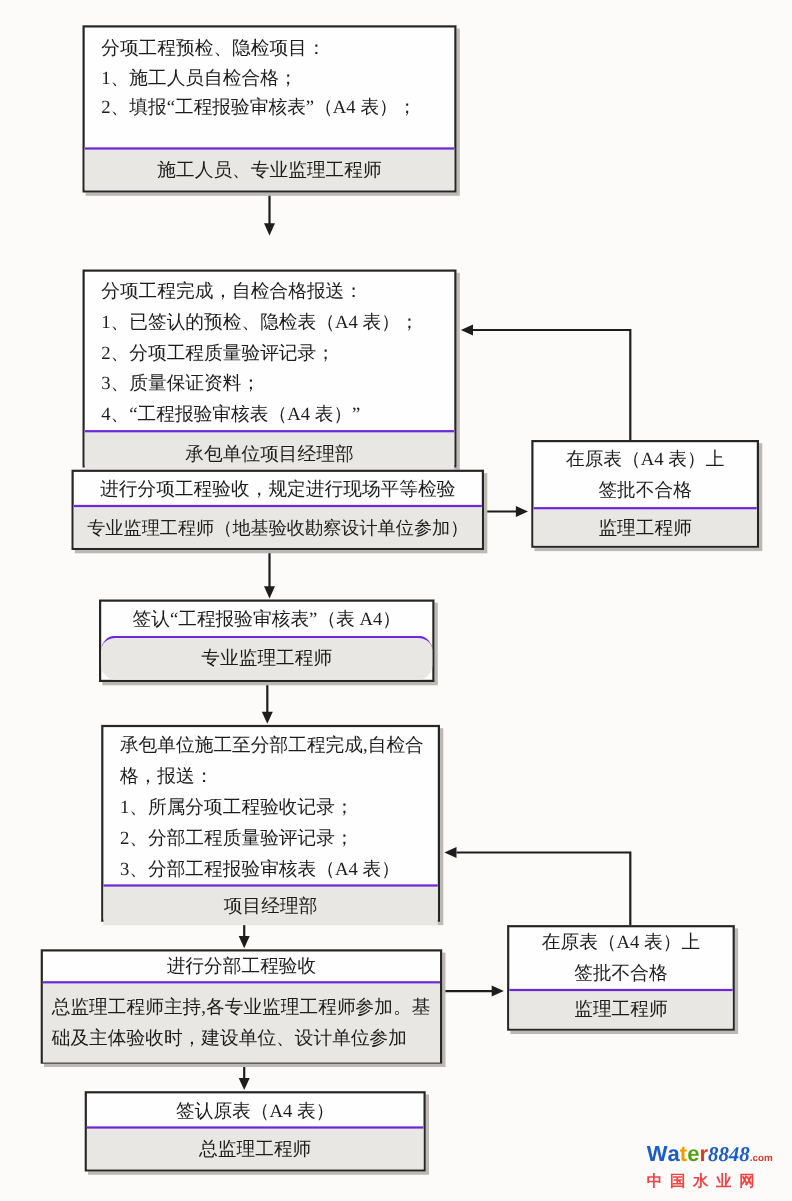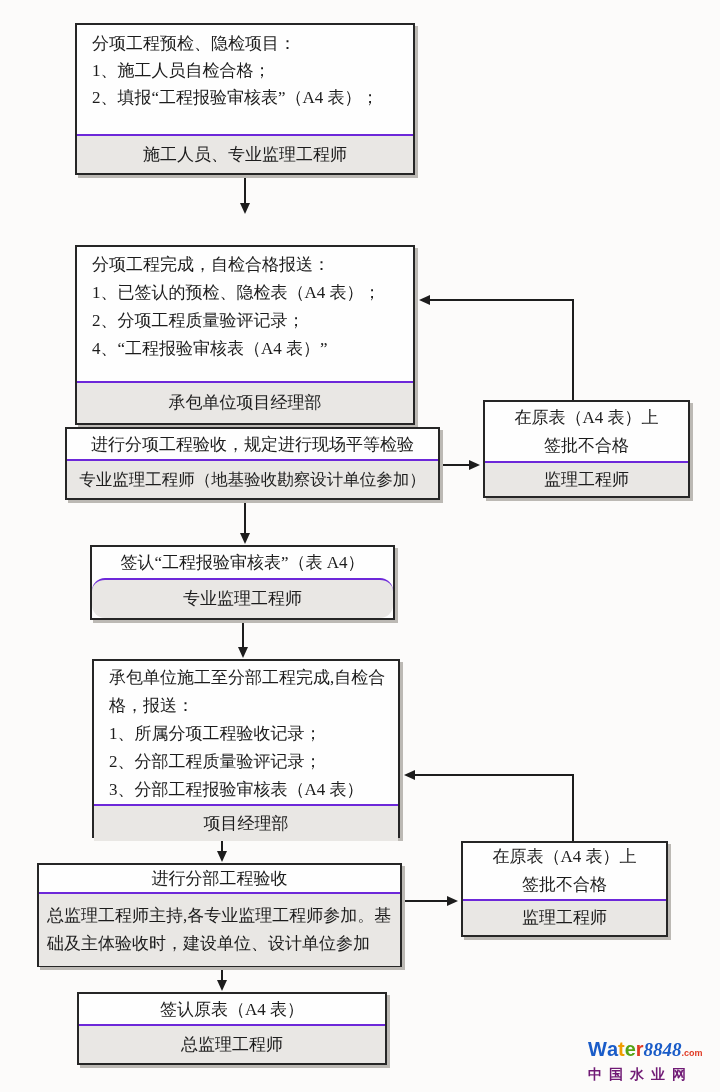--- a/index.html
+++ b/index.html
@@ -104,20 +104,21 @@
       <div class="ln">2、填报“工程报验审核表”（A4 表）；</div>
     </div>
     <div class="footer">施工人员、专业监理工程师</div>
   </div>
 
   <div class="fbox" id="box2">
     <div class="body list">
       <div class="ln">分项工程完成，自检合格报送：</div>
       <div class="ln">1、已签认的预检、隐检表（A4 表）；</div>
       <div class="ln">2、分项工程质量验评记录；</div>
+      <div class="ln">3、质量保证资料；</div>
       <div class="ln">4、“工程报验审核表（A4 表）”</div>
     </div>
     <div class="footer">承包单位项目经理部</div>
   </div>
 
   <div class="fbox" id="box3">
     <div class="body center">进行分项工程验收，规定进行现场平等检验</div>
     <div class="footer">专业监理工程师（地基验收勘察设计单位参加）</div>
   </div>
 
@@ -159,16 +160,16 @@
 
   <div class="fbox" id="box7">
     <div class="body center">签认原表（A4 表）</div>
     <div class="footer">总监理工程师</div>
   </div>
 
   <div class="watermark">
     <div class="wm-row1">
       <span class="wm-letter" style="color: rgb(26, 92, 200);">W</span><span class="wm-letter" style="color: rgb(26, 92, 200);">a</span><span class="wm-letter" style="color: rgb(240, 156, 0);">t</span><span class="wm-letter" style="color: rgb(85, 163, 21);">e</span><span class="wm-letter" style="color: rgb(224, 58, 36);">r</span><span class="wm-number" style="color: rgb(26, 92, 200);">8848</span><span class="wm-tld" style="color: rgb(224, 58, 36);">.com</span>
     </div>
-    <div class="wm-row2" style="color: #701a75;">中国水业网</div>
+    <div class="wm-row2" style="color: #ef4444;">中国水业网</div>
   </div>
 
 </div>
 
 </body></html>

